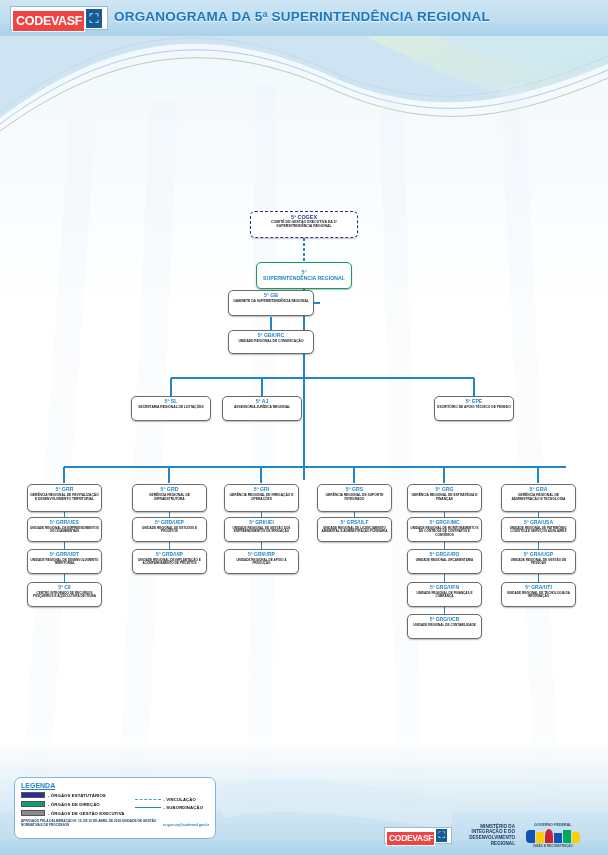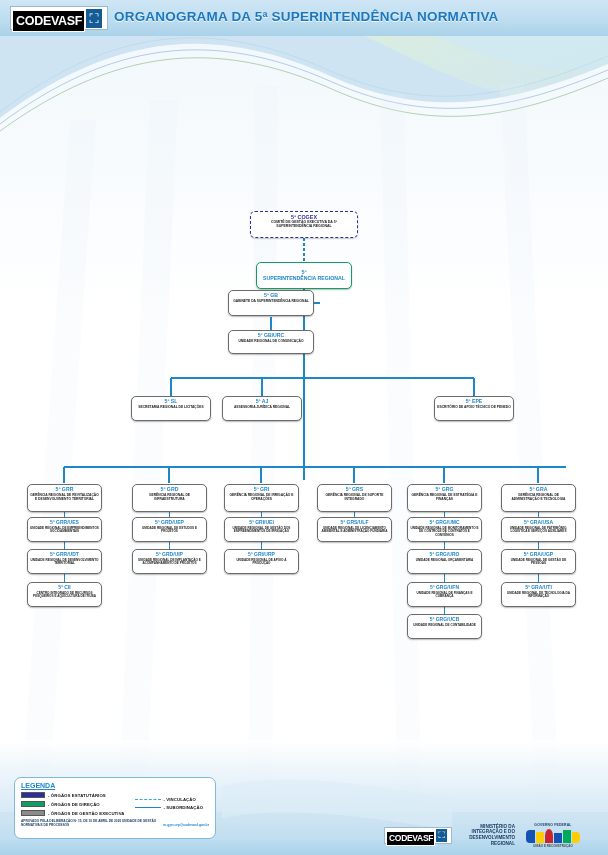--- a/index.html
+++ b/index.html
@@ -21,21 +21,21 @@
   #header {
     position:absolute; left:0; top:0; width:608px; height:36px;
     background:linear-gradient(180deg,#cfe6f5 0%, #bcdcef 60%, #a9d2e9 100%);
     z-index:6;
   }
   #logo-top {
     position:absolute; left:10px; top:6px; height:24px; width:98px;
     background:#ffffff; border:1px solid #9fb9cc; display:flex; align-items:center;
   }
   .logo-word {
-    background:#000000; color:#ffffff; font-weight:bold; font-size:12.5px;
+    background:#ef4444; color:#ffffff; font-weight:bold; font-size:12.5px;
     letter-spacing:-0.3px; padding:2px 2px 2px 3px; line-height:16px;
     border:1.5px solid #ffffff; margin:7px 0 1px 1px;
   }
   .logo-emblem {
     width:16px; height:19px; margin-left:1px; background:#155c94; color:#fff;
     font-size:13px; line-height:19px; text-align:center;
   }
   #header-title {
     position:absolute; left:114px; top:9px;
     color:#1c77bd; font-weight:bold; font-size:13.5px; letter-spacing:0.2px;
@@ -185,21 +185,21 @@
     <path d="M0,740 L608,740 L608,840 L0,840 Z" fill="url(#gBot)" opacity="0.85"></path>
 
     <path d="M222,786 C300,770 380,788 452,798 L452,830 C380,820 300,804 222,818 Z" fill="#dcecf7" opacity="0.6"></path>
   </svg>
 
   <div id="header">
     <div id="logo-top">
       <span class="logo-word">CODEVASF</span>
       <span class="logo-emblem">⛶</span>
     </div>
-    <div id="header-title">ORGANOGRAMA DA 5ª SUPERINTENDÊNCIA NORMATIVA</div>
+    <div id="header-title">ORGANOGRAMA DA 5ª SUPERINTENDÊNCIA REGIONAL</div>
   </div>
 
   <svg id="lines" viewBox="0 0 608 855">
     <g stroke="#1f86c8" stroke-width="1.1" fill="none" shape-rendering="crispEdges">
 
       <path d="M304,238 L304,262" stroke-dasharray="3,2"></path>
 
       <path d="M304,289 L304,480"></path>
 
       <path d="M304,303 L320,303"></path>

